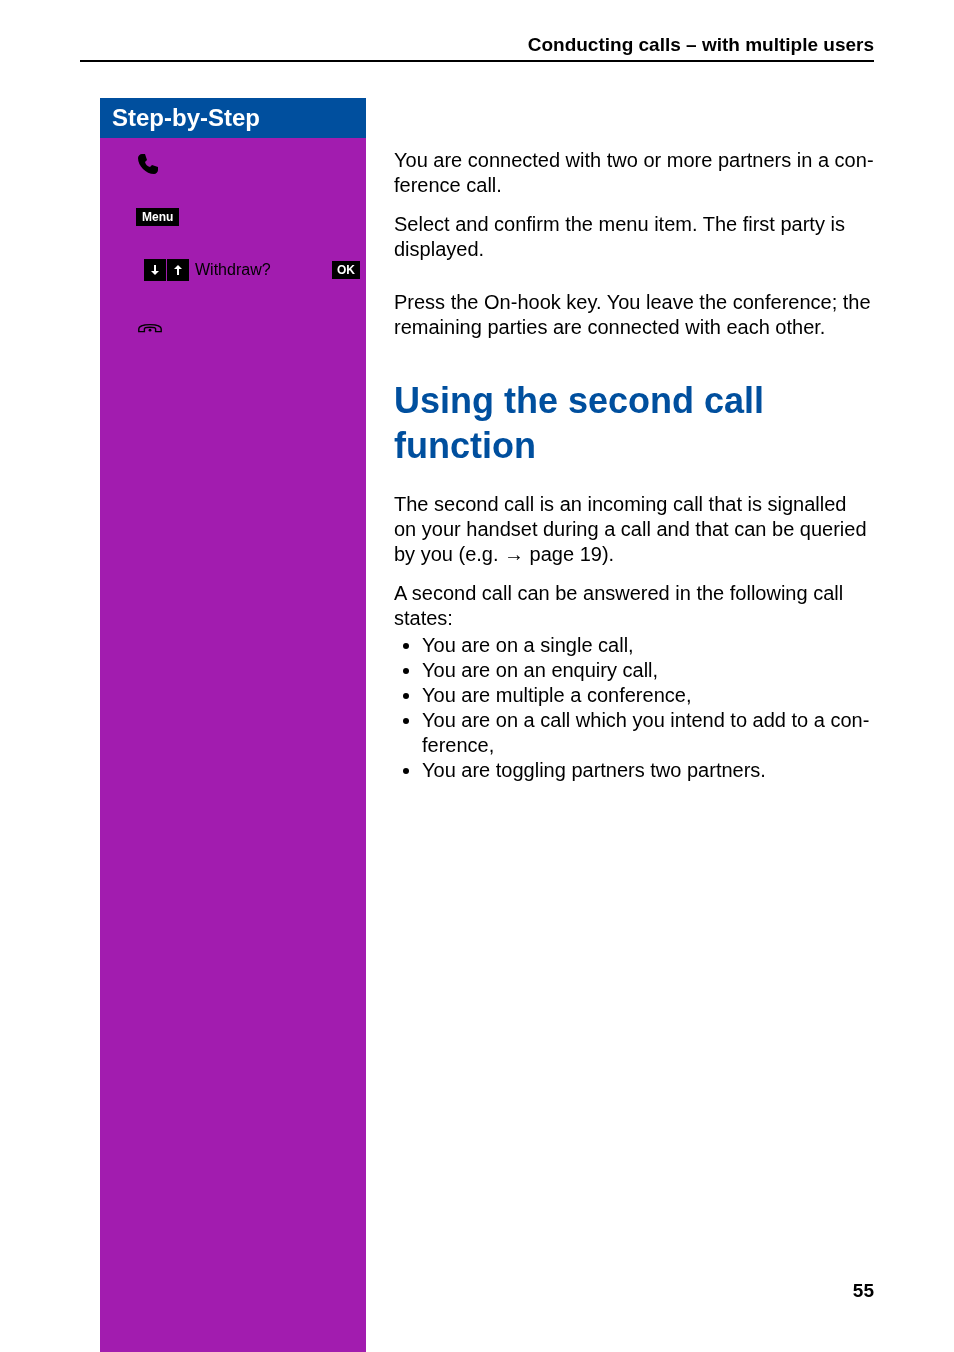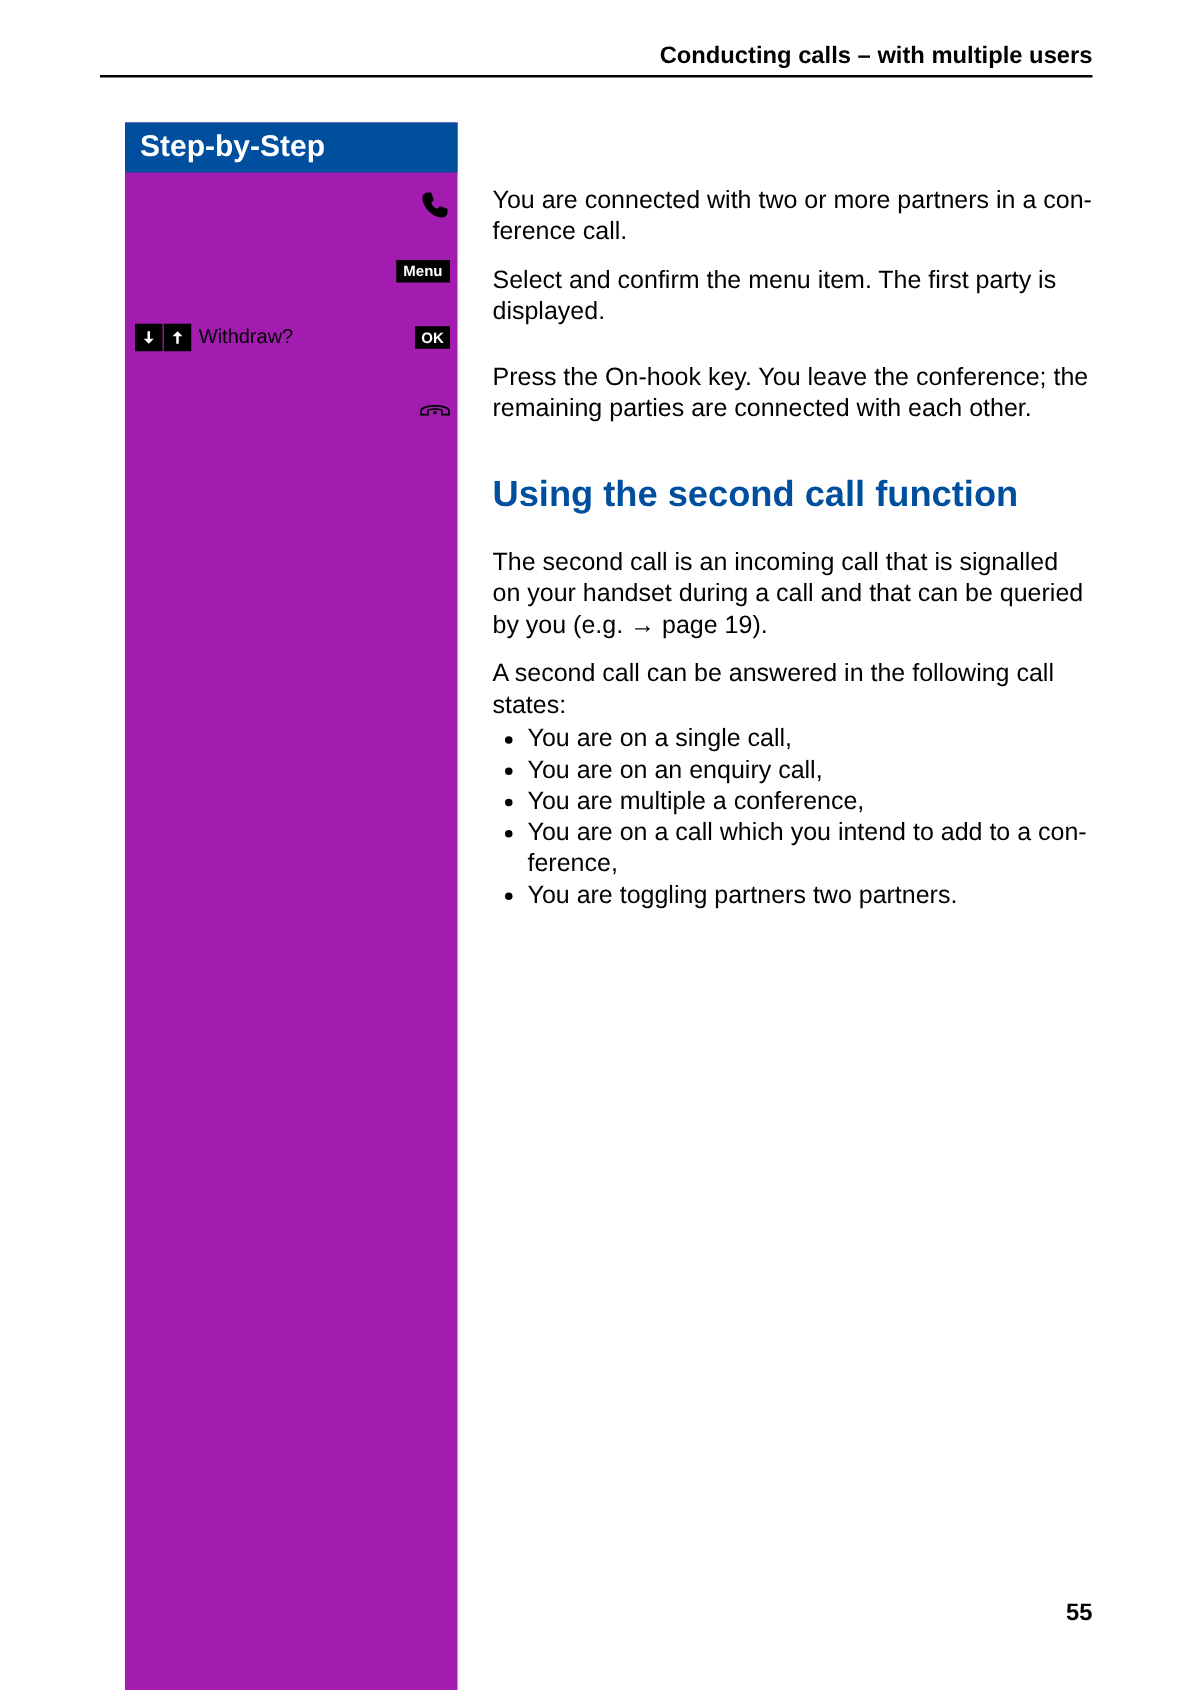--- a/index.html
+++ b/index.html
@@ -58,21 +58,21 @@
     font-size: 20px;
     line-height: 1.25;
     font-family: Arial, Helvetica, sans-serif;
   }
   .content p {
     margin: 0 0 14px 0;
   }
   .section-title {
     color: #004f9e;
     font-weight: bold;
-    font-size: 29px;
+    font-size: 36px;
     font-family: "Arial Narrow", Arial, Helvetica, sans-serif;
     font-stretch: condensed;
     margin: 38px 0 24px 0;
     letter-spacing: 0px;
   }
   ul.states {
     margin: 0;
     padding-left: 28px;
   }
   ul.states li {
@@ -85,25 +85,26 @@
   .page-number {
     position: absolute;
     bottom: 50px;
     right: 80px;
     font-weight: bold;
     font-size: 19px;
   }
   
   .side-row {
     display: flex;
-    justify-content: flex-end;
+    justify-content: flex-start;
     align-items: center;
     padding-right: 6px;
     box-sizing: border-box;
     width: 100%;
+    padding-left: 36px;
   }
   .side-row-1 { height: 56px; }
   .side-row-2 { height: 46px; }
   .side-row-3 { height: 60px; }
   .side-row-4 { height: 56px; }
   .phone-icon svg { width: 24px; height: 24px; }
   .onhook-icon svg { width: 28px; height: 20px; }
   .menu-btn {
     background: #000;
     color: #fff;

